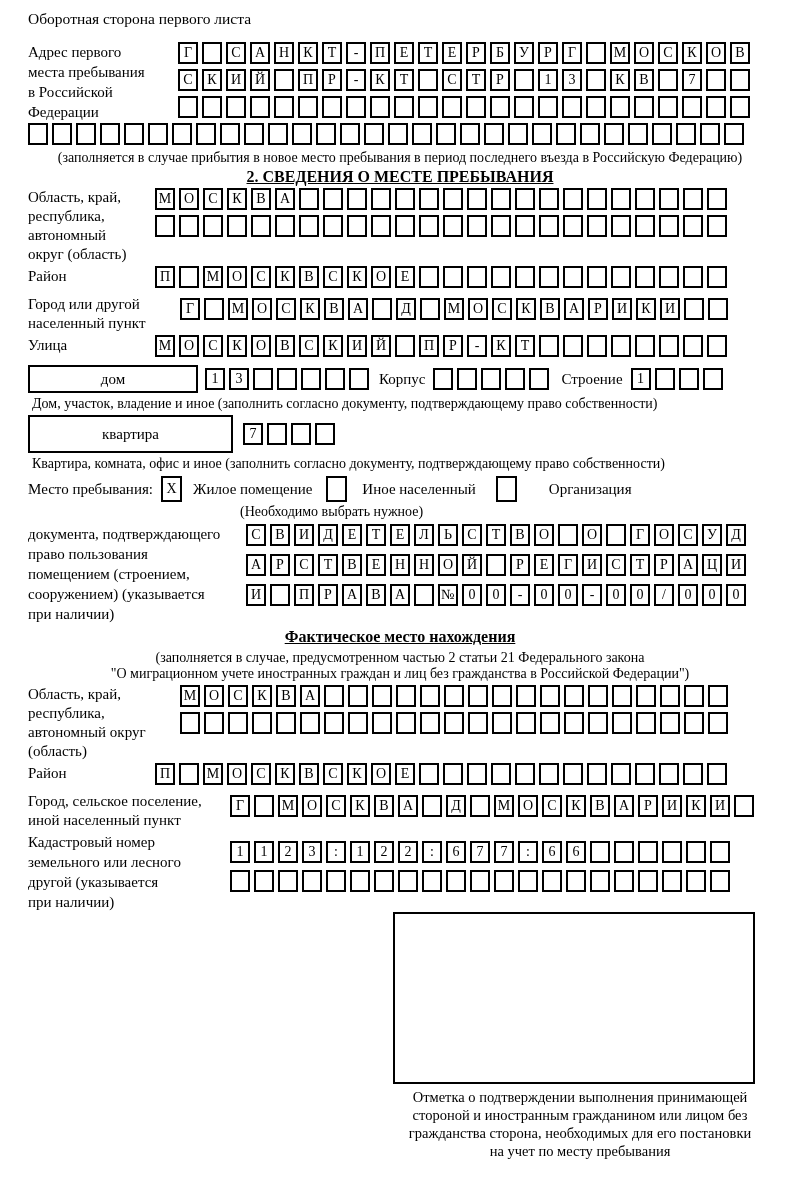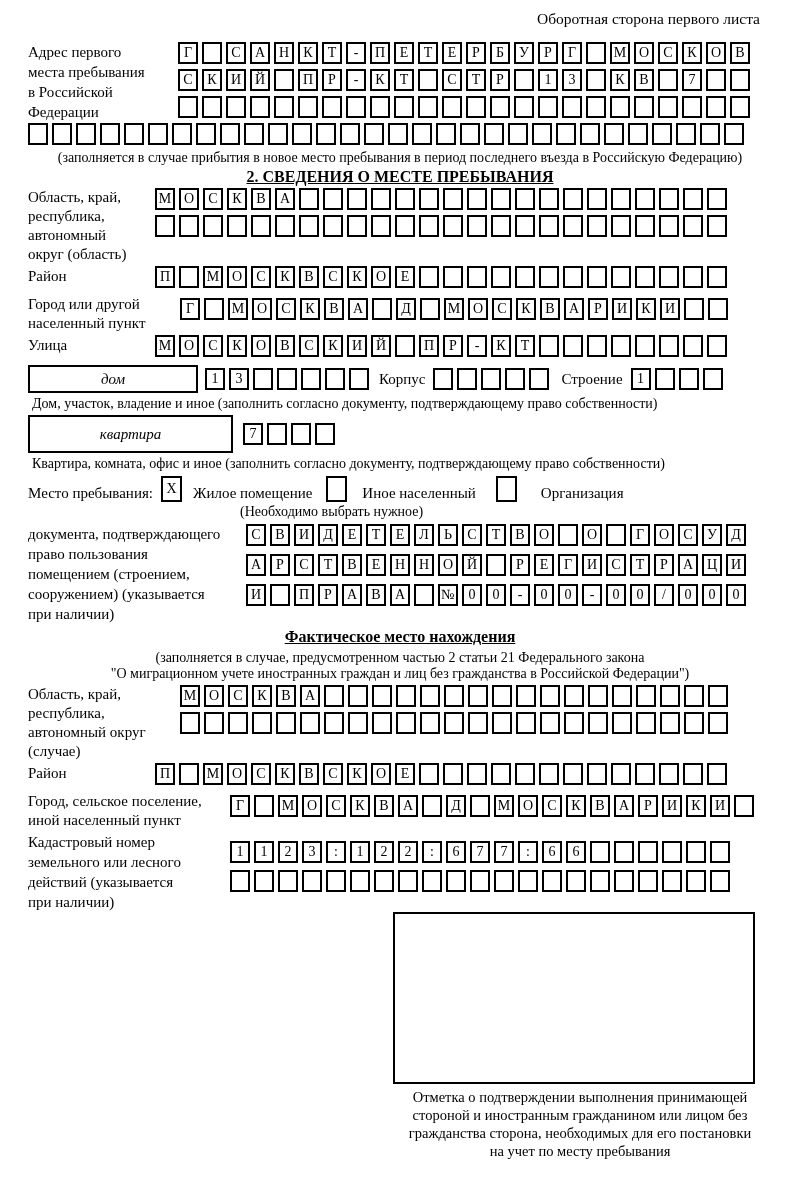--- a/index.html
+++ b/index.html
@@ -1,32 +1,32 @@
 <!DOCTYPE html>
 <html><head>
 <meta charset="utf-8">
 <style>
   html,body{margin:0;padding:0;background:#fff;}
   body{width:800px;height:1180px;color:#000;font-family:"Liberation Serif","DejaVu Serif",serif;overflow:hidden;}
   .page{box-sizing:border-box;width:800px;height:1180px;padding:10px 28px 0 28px;position:relative;}
-  .hdr{text-align:right;font-size:15.5px;padding-right:12px;}
+  .hdr{font-size:15.5px;padding-right:12px;}
   .field{display:flex;align-items:flex-start;}
   .label{font-size:15px;line-height:20px;flex:0 0 auto;}
   .lh19{line-height:19px;}
   .cellrow{display:flex;flex:0 0 auto;}
   .mb5{margin-bottom:5px;}
   .mb8{margin-bottom:8px;}
   .mb7{margin-bottom:7px;}
   .cell{box-sizing:border-box;flex:0 0 auto;width:20px;height:22px;border:2px solid #000;margin-right:4px;display:flex;align-items:center;justify-content:center;font-size:14px;background:#fff;}
   .caption{font-size:14px;}
   .center{text-align:center;}
   .heading{font-size:16px;font-weight:bold;text-align:center;text-decoration:underline;}
-  .inline-box{box-sizing:border-box;border:2px solid #000;display:flex;align-items:center;justify-content:center;font-size:15px;flex:0 0 auto;font-style:italic;}
+  .inline-box{box-sizing:border-box;border:2px solid #000;display:flex;align-items:center;justify-content:center;font-size:15px;flex:0 0 auto;}
   .checkcell{box-sizing:border-box;width:21px;height:26px;border:2px solid #000;display:flex;align-items:center;justify-content:center;font-size:14px;flex:0 0 auto;}
-  .stayrow{display:flex;align-items:flex-end;font-size:15px;}
+  .stayrow{display:flex;align-items:center;font-size:15px;}
   .stamp{box-sizing:border-box;border:2px solid #000;background:#fff;}
 </style>
 </head>
 <body>
 
 <div class="page">
 
   <div class="hdr">Оборотная сторона первого листа</div>
 
   <div class="field" style="margin-top:14px">
@@ -348,21 +348,21 @@
   </div>
   <div class="caption" style="margin:3px 0 4px 4px">Квартира, комната, офис и иное (заполнить согласно документу, подтверждающему право собственности)</div>
 
   <div class="stayrow">
     <span>Место пребывания:</span>
     <span class="checkcell" style="margin-left:8px">X</span>
     <span style="margin-left:11px">Жилое помещение</span>
     <span class="checkcell" style="margin-left:14px"></span>
     <span style="margin-left:15px">Иное населенный</span>
     <span class="checkcell" style="margin-left:20px"></span>
-    <span style="margin-left:24px">Организация</span>
+    <span style="margin-left:32px">Организация</span>
   </div>
   <div class="caption" style="margin:2px 0 4px 212px">(Необходимо выбрать нужное)</div>
 
   <div class="field" style="margin-top:2px">
     <div class="label" style="width:218px">
       <div>документа, подтверждающего</div>
       <div>право пользования</div>
       <div>помещением (строением,</div>
       <div>сооружением) (указывается</div>
       <div>при наличии)</div>
@@ -442,21 +442,21 @@
 
   <div class="heading" style="margin-top:4px">Фактическое место нахождения</div>
   <div class="caption center" style="margin-top:4px">(заполняется в случае, предусмотренном частью 2 статьи 21 Федерального закона</div>
   <div class="caption center">"О миграционном учете иностранных граждан и лиц без гражданства в Российской Федерации")</div>
 
   <div class="field" style="margin-top:3px">
     <div class="label lh19" style="width:152px">
       <div>Область, край,</div>
       <div>республика,</div>
       <div>автономный округ</div>
-      <div>(случае)</div>
+      <div>(область)</div>
     </div>
     <div>
       <div class="cellrow mb5">
           <span class="cell">М</span>
           <span class="cell">О</span>
           <span class="cell">С</span>
           <span class="cell">К</span>
           <span class="cell">В</span>
           <span class="cell">А</span>
           <span class="cell"></span>
@@ -563,21 +563,21 @@
         <span class="cell">К</span>
         <span class="cell">И</span>
         <span class="cell"></span>
       </div>
   </div>
 
   <div class="field" style="margin-top:2px">
     <div class="label" style="width:202px">
       <div>Кадастровый номер</div>
       <div>земельного или лесного</div>
-      <div>действий (указывается</div>
+      <div>другой (указывается</div>
       <div>при наличии)</div>
     </div>
     <div style="margin-top:9px">
       <div class="cellrow mb7">
           <span class="cell">1</span>
           <span class="cell">1</span>
           <span class="cell">2</span>
           <span class="cell">3</span>
           <span class="cell">:</span>
           <span class="cell">1</span>

